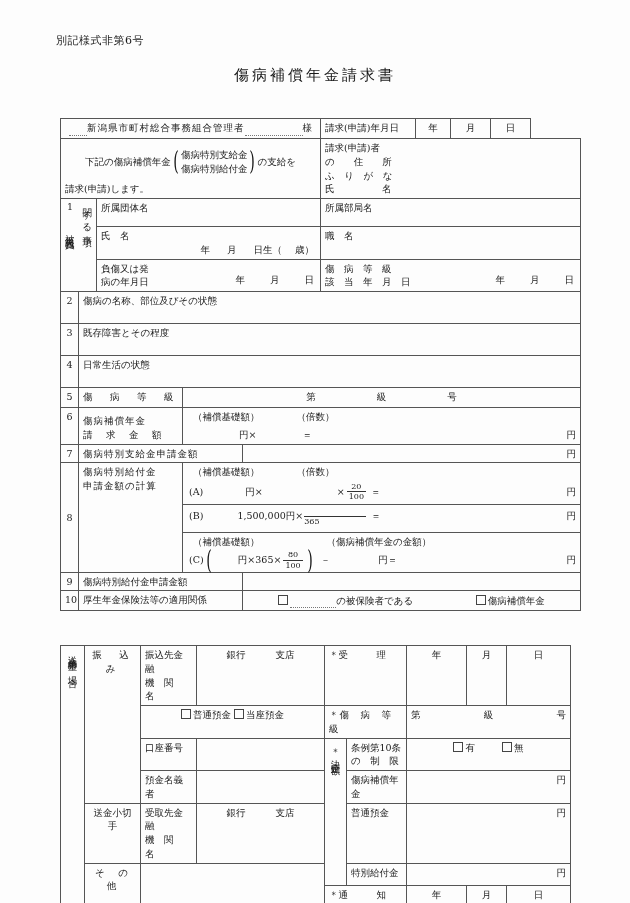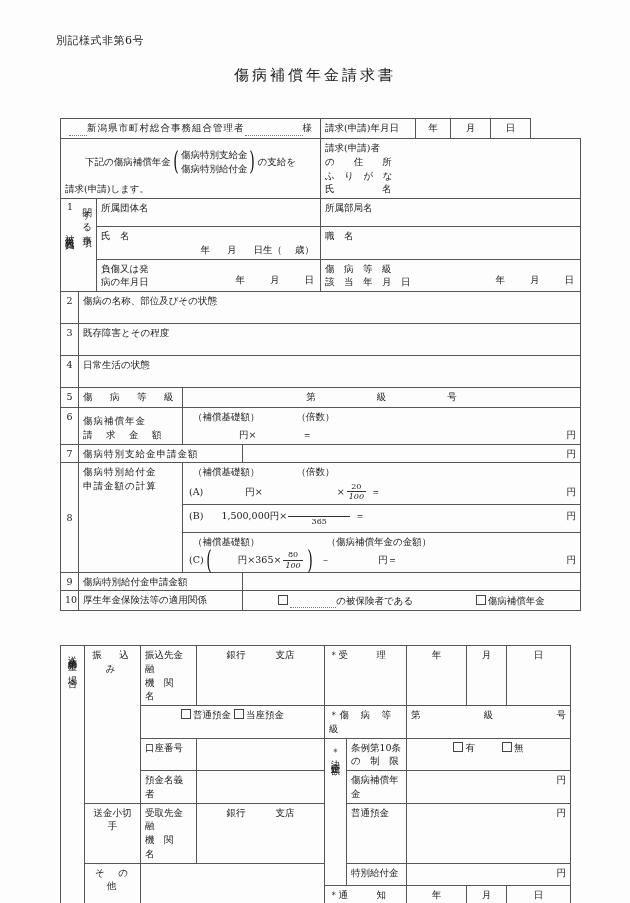--- a/index.html
+++ b/index.html
@@ -42,23 +42,23 @@
   }
   .cbx{
     display:inline-block;width:8px;height:8px;
     border:1px solid #444;vertical-align:-1px;margin-right:2px;
   }
   .frac{
     display:inline-block;text-align:center;vertical-align:middle;
     font-size:8px;line-height:1.15;margin:0 2px;
   }
   .frac .num{border-bottom:1px solid #333;padding:0 2px;display:block;}
-  .frac .den{padding:0 2px;display:block;font-style:italic;}
+  .frac .den{padding:0 2px;display:block;}
   .divline{
-    display:inline-block;vertical-align:middle;text-align:center;
+    display:inline-block;vertical-align:middle;text-align:left;
     margin:0 1px;min-width:62px;
   }
   .divline .num{display:block;border-bottom:1px solid #333;height:9px;}
   .divline .den{display:block;font-size:8px;line-height:1.2;}
   .brace{
     display:inline-block;vertical-align:middle;text-align:center;
     font-size:9.5px;line-height:1.45;
   }
   .bigparen{
     display:inline-block;font-size:26px;line-height:.72;
@@ -277,21 +277,21 @@
           <span style="flex:1"></span>
           <span>円</span>
         </div>
       </td>
     </tr>
 
     <tr style="height:28px">
       <td colspan="10" class="mid">
         <div style="display:flex;align-items:center;">
           <span style="margin-left:2px">(B)</span>
-          <span style="margin-left:18px">1,500,000円×</span>
+          <span style="margin-left:34px">1,500,000円×</span>
           <span class="divline">
             <span class="num"></span>
             <span class="den">365</span>
           </span>
           <span style="margin-left:4px">＝</span>
           <span style="flex:1"></span>
           <span>円</span>
         </div>
       </td>
     </tr>

